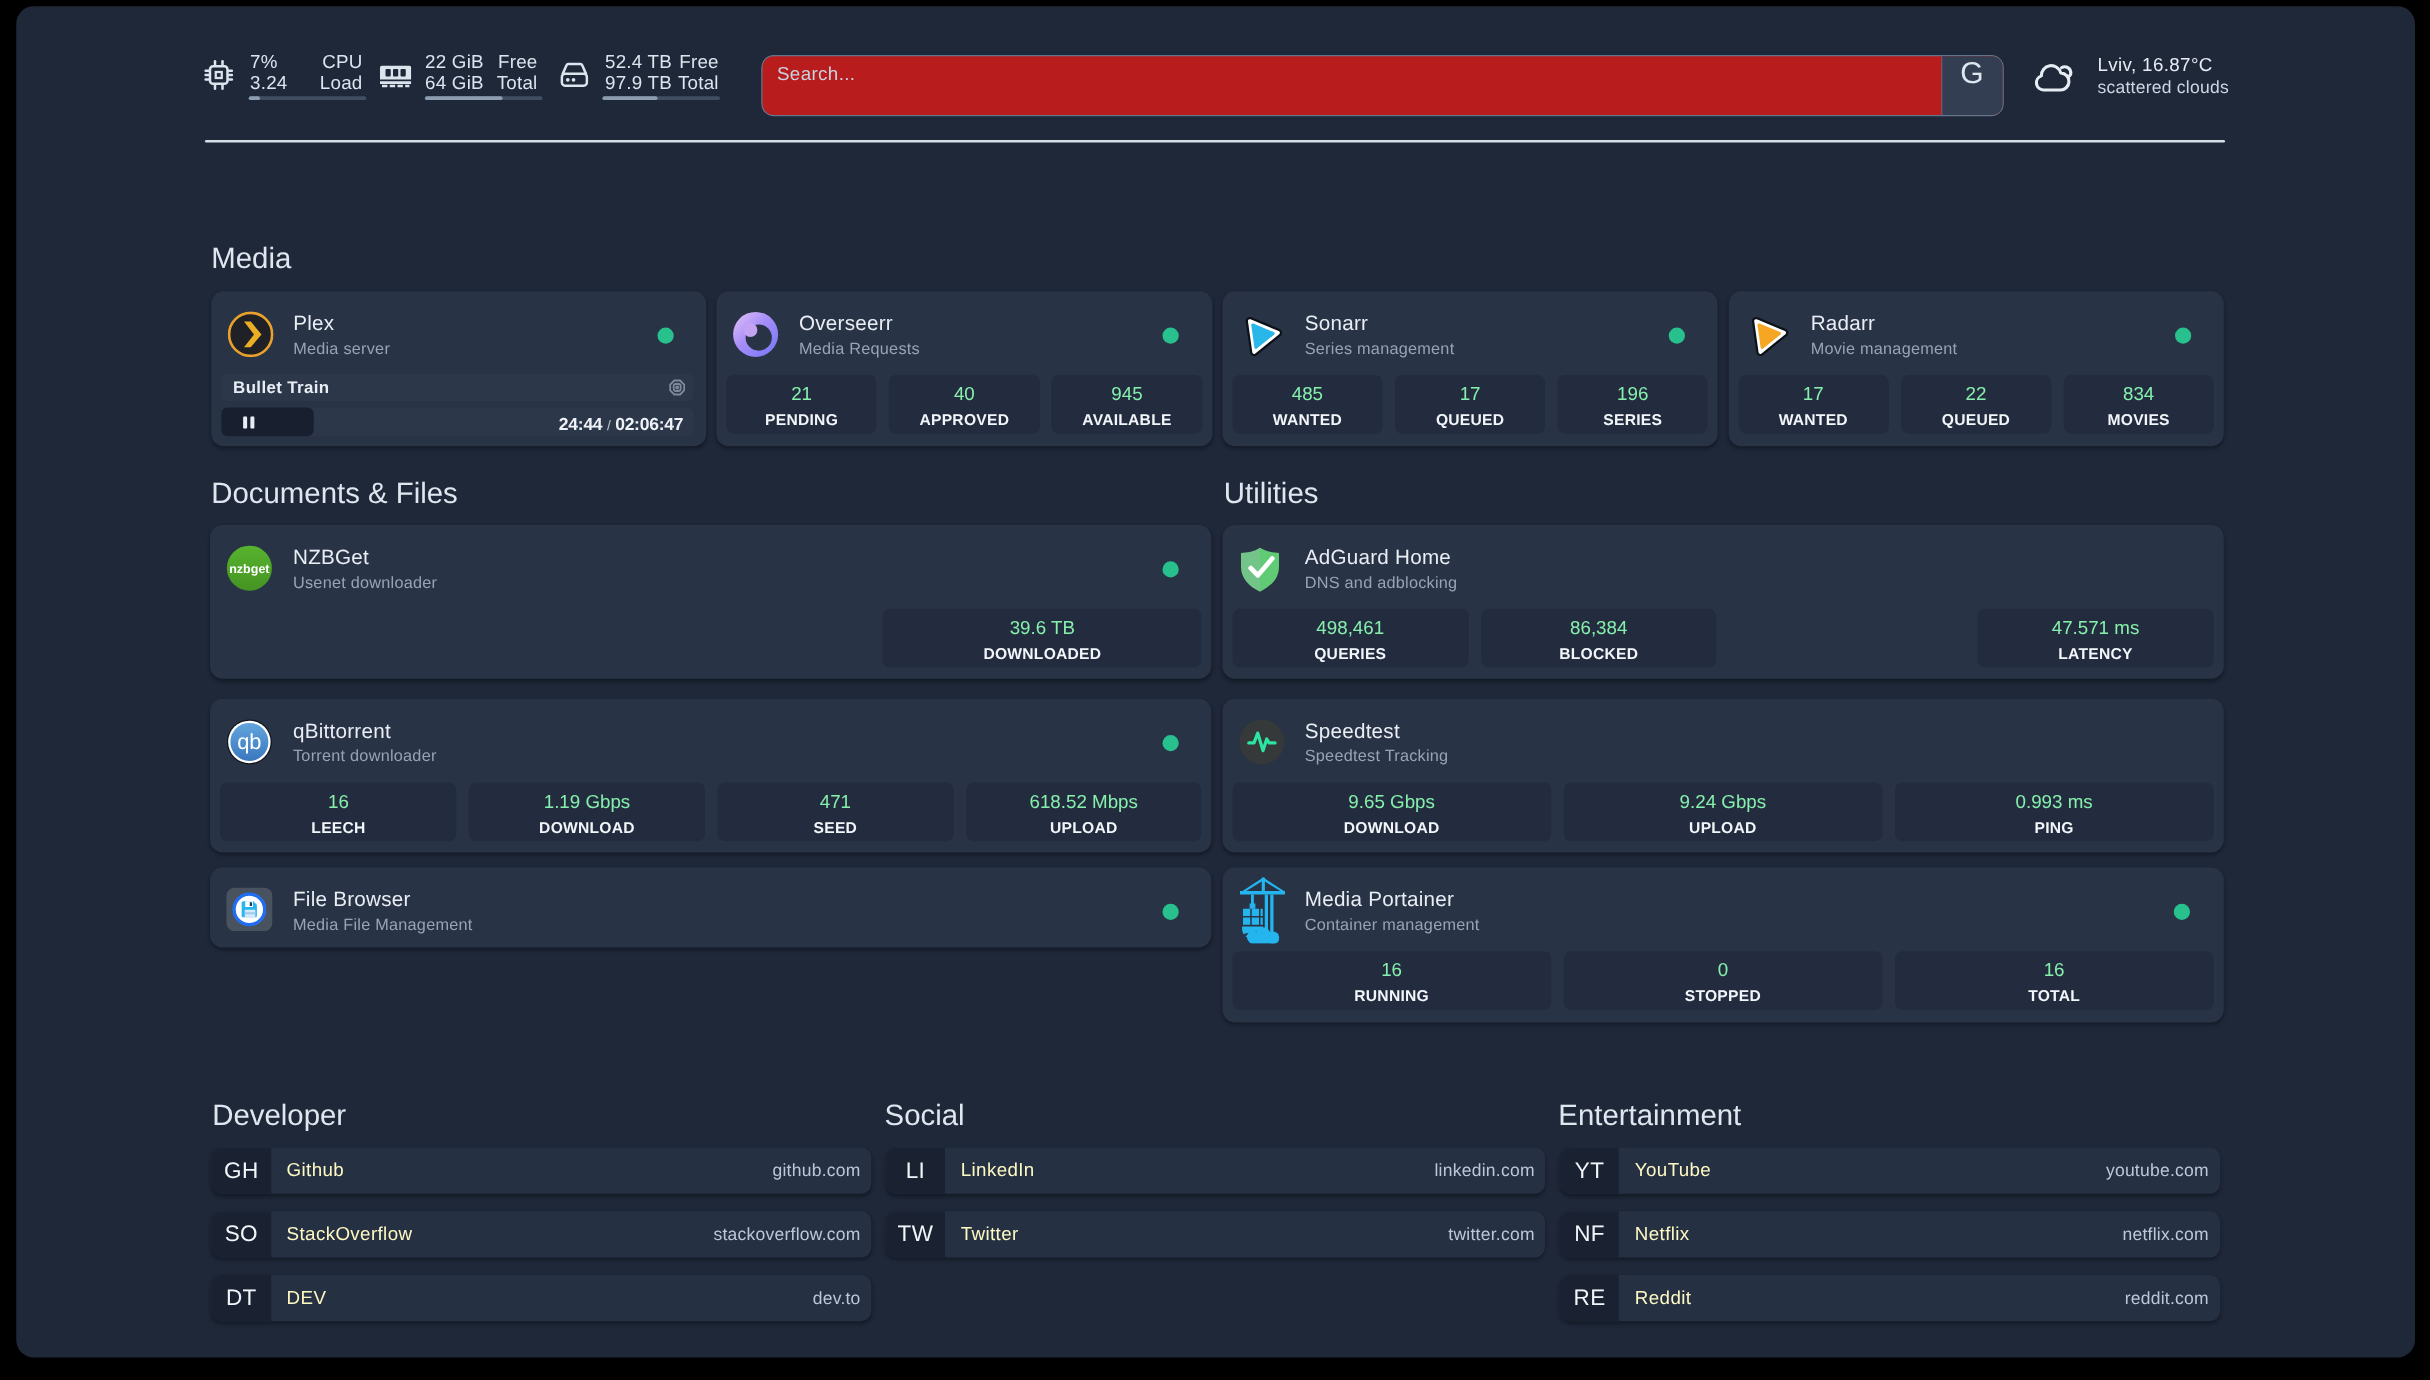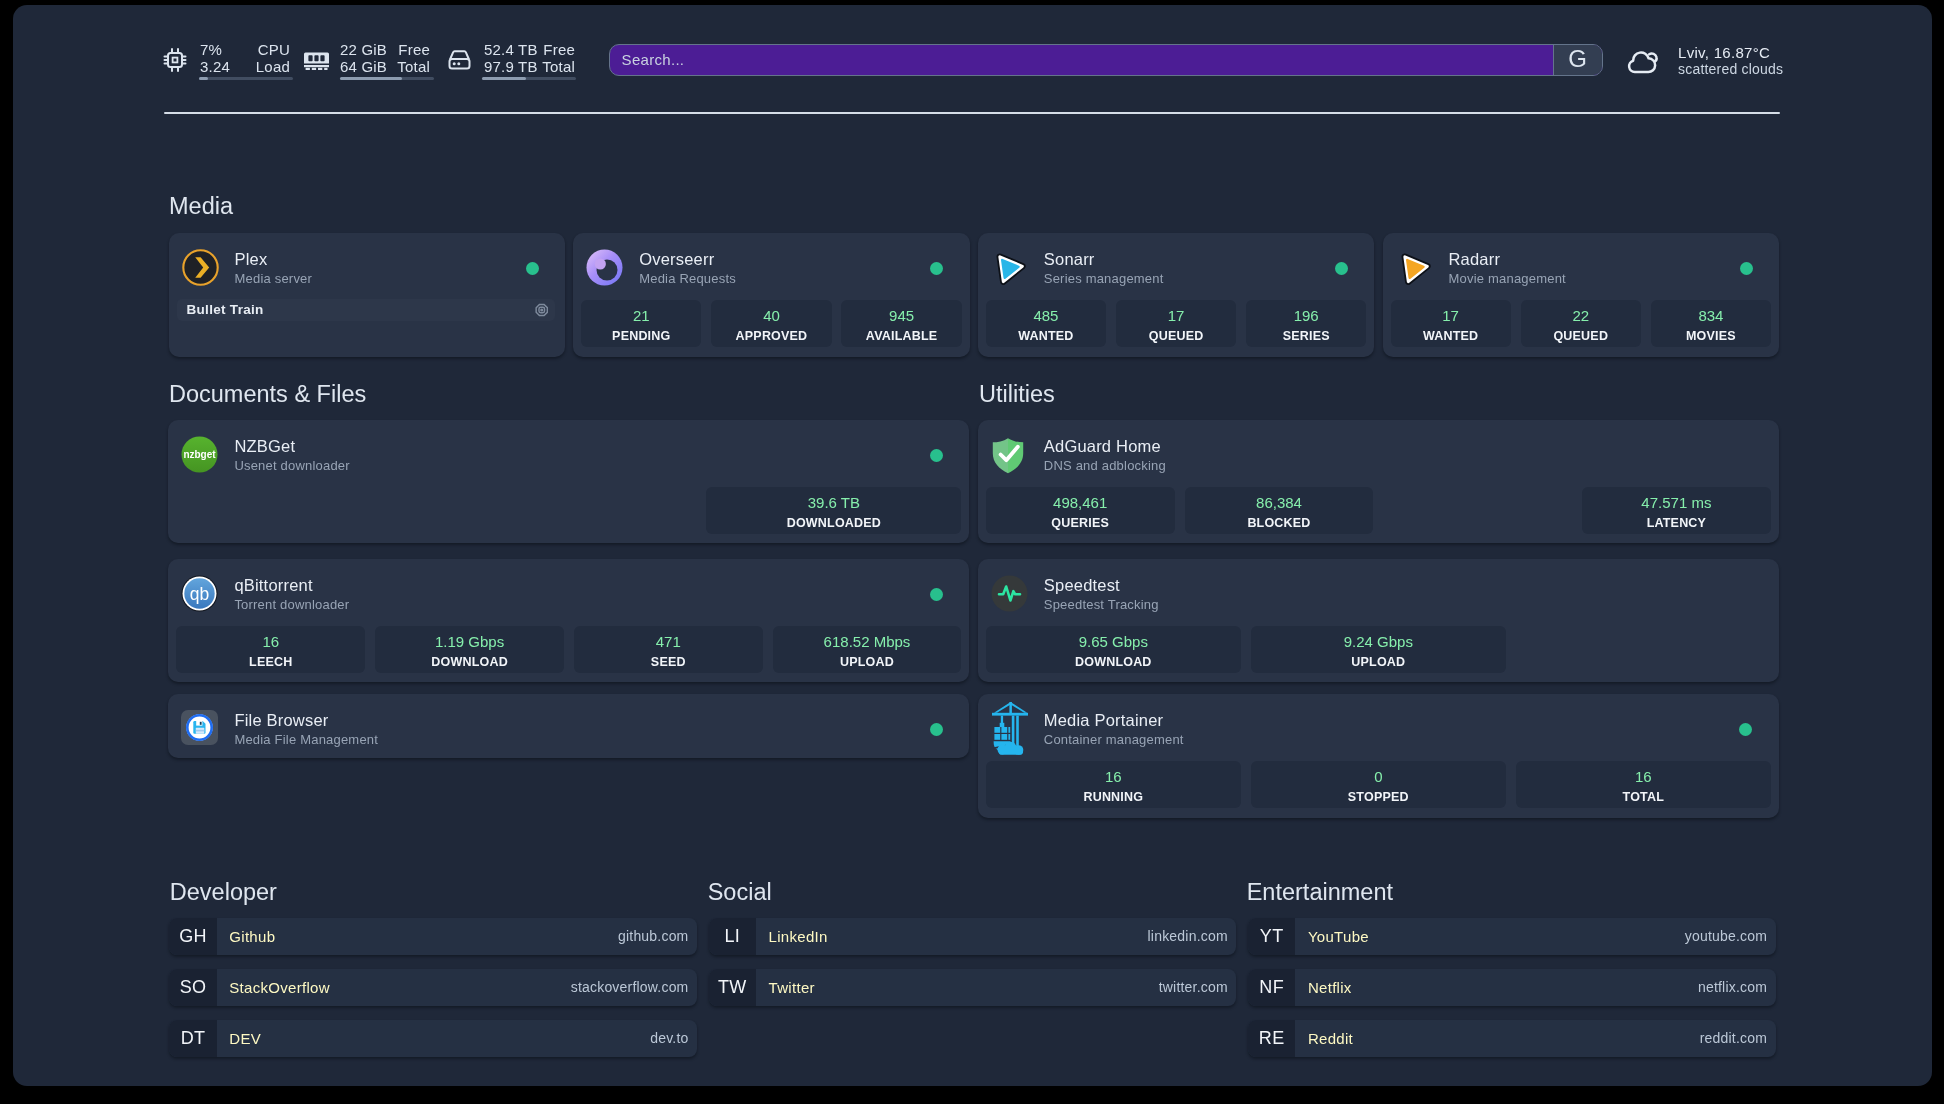--- a/index.html
+++ b/index.html
@@ -96,21 +96,21 @@
       <span>Free</span>
     </div>
 <div class="tbv" style="display:flex;justify-content:space-between">
       <span>97.9 TB</span>
       <span>Total</span>
     </div>
 </div>
 <div class="bar" style="left:482px;width:94px">
     <div style="width:44px"></div>
   </div>
-<div class="abs" style="left:608.6px;top:44.2px;width:994px;height:32px;background:#4c1d95;border:1.5px solid #64748b;border-radius:10px">
+<div class="abs" style="left:608.6px;top:44.2px;width:994px;height:49px;background:#b91c1c;border:1.5px solid #64748b;border-radius:10px">
 <div style="position:absolute;left:12px;top:0;line-height:29px;font-size:15px;color:#c9d3e0;letter-spacing:0.3px">Search...</div>
 <div style="position:absolute;right:0;top:0;width:49px;height:100%;background:#333e52;border-left:1.5px solid #64748b;border-radius:0 8.5px 8.5px 0;text-align:center;line-height:28px;font-size:24px;color:#dde5ef">G</div>
 </div>
 <svg class="abs" style="left:1625px;top:42px" width="36" height="36" viewBox="0 0 36 36">
 <g stroke="#e6ecf4" stroke-width="2.5" fill="none" stroke-linejoin="round" stroke-linecap="round">
 <path d="M24.2,12.2 a4.8,4.8 0 0 1 7.3,3 a3.9,3.9 0 0 1 -1.6,4.2"></path>
 <path d="M23,30 H9.8 a5.8,5.8 0 0 1 -1.7,-11.3 a7.9,7.9 0 0 1 15.5,-2.4 a5.05,5.05 0 0 1 -0.6,13.7 z"></path>
 </g>
   </svg>
 <div class="abs" style="left:1678px;top:45.4px">
@@ -134,20 +134,28 @@
     <div class="dot" style="left:357.0px"></div>
 <div style="position:absolute;left:8.7px;top:66.3px;width:378.2px;height:21.5px;background:#2d374a;border-radius:5px">
 <div style="position:absolute;left:9.3px;top:2.3px;font-size:13.5px;font-weight:600;color:#e8edf4;letter-spacing:0.3px">Bullet Train</div>
 <svg style="position:absolute;right:7px;top:4px" width="13.5" height="14" viewBox="0 0 14 14">
 <g stroke="#7e8a9c" stroke-width="1.5" fill="none">
 <path d="M4.6,1.2 h4.8 L12.8,4.6 v4.8 L9.4,12.8 H4.6 L1.2,9.4 V4.6 z"></path>
 <rect x="4.1" y="4.1" width="5.8" height="5.8" rx="1.8"></rect>
 </g>
         <circle cx="7" cy="7" r="1.6" fill="#7e8a9c"></circle>
       </svg>
+</div>
+<div style="position:absolute;left:8.7px;top:92.9px;width:378.2px;height:22.9px;background:#2d374a;border-radius:5px">
+<div style="position:absolute;left:0;top:0;width:74px;height:100%;background:#18202f;border-radius:5px"></div>
+<svg style="position:absolute;left:16.5px;top:6.5px" width="10" height="10" viewBox="0 0 10 10">
+        <rect x="0.5" y="0" width="3.2" height="10" rx="1.1" fill="#e8edf4"></rect>
+        <rect x="6.3" y="0" width="3.2" height="10" rx="1.1" fill="#e8edf4"></rect>
+      </svg>
+<div style="position:absolute;right:8.8px;top:4.8px;font-size:14px;font-weight:bold;color:#eef2f8;letter-spacing:-0.2px">24:44 <span style="font-weight:normal;font-size:11px;color:#c0cad8">/</span> 02:06:47</div>
 </div>
   </div>
 <div class="card" style="left:573.2px;top:233.2px;width:396.5px;height:123.5px">
     <svg class="cicon" width="37" height="37" viewBox="0 0 37 37">
 <defs>
         <linearGradient id="ovg" x1="0" y1="0" x2="1" y2="1">
 <stop offset="0" stop-color="#e2c3f9"></stop>
           <stop offset="0.45" stop-color="#a78ef8"></stop>
           <stop offset="1" stop-color="#7276f6"></stop>
         </linearGradient>
@@ -322,20 +330,24 @@
 </svg>
     <div class="ctitle">Speedtest</div>
     <div class="csub">Speedtest Tracking</div>
     <div class="sbox" style="left:8.0px;width:255.0px">
       <div class="sval">9.65 Gbps</div>
       <div class="slab">DOWNLOAD</div>
     </div>
     <div class="sbox" style="left:273.0px;width:255.0px">
       <div class="sval">9.24 Gbps</div>
       <div class="slab">UPLOAD</div>
+    </div>
+    <div class="sbox" style="left:538.0px;width:255.0px">
+      <div class="sval">0.993 ms</div>
+      <div class="slab">PING</div>
     </div>
   </div>
 <div class="card" style="left:977.8px;top:694.2px;width:801px;height:124px">
 <svg class="cicon" style="top:7px" width="39" height="54" viewBox="0 0 39 54">
 <g fill="#25b5ee">
 <rect x="1" y="11.8" width="36" height="2.8"></rect>
 <rect x="18.4" y="1" width="2.5" height="11"></rect>
 <path d="M19.6,1 L3,11.8 L6,11.8 L19.6,3.4 z"></path>
 <path d="M19.6,1 L36.2,11.8 L33.2,11.8 L19.6,3.4 z"></path>
 <rect x="20.8" y="14.6" width="2.6" height="32"></rect>

